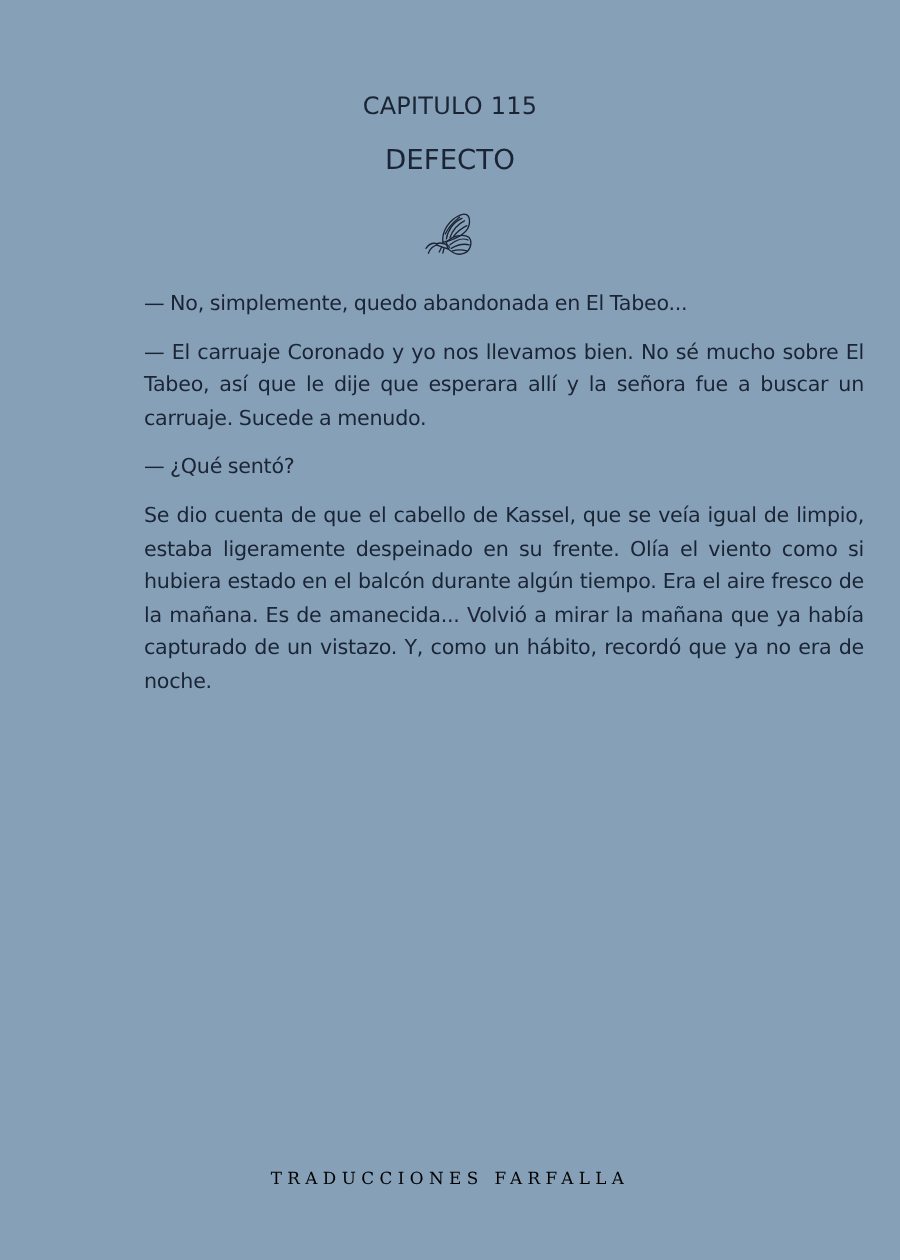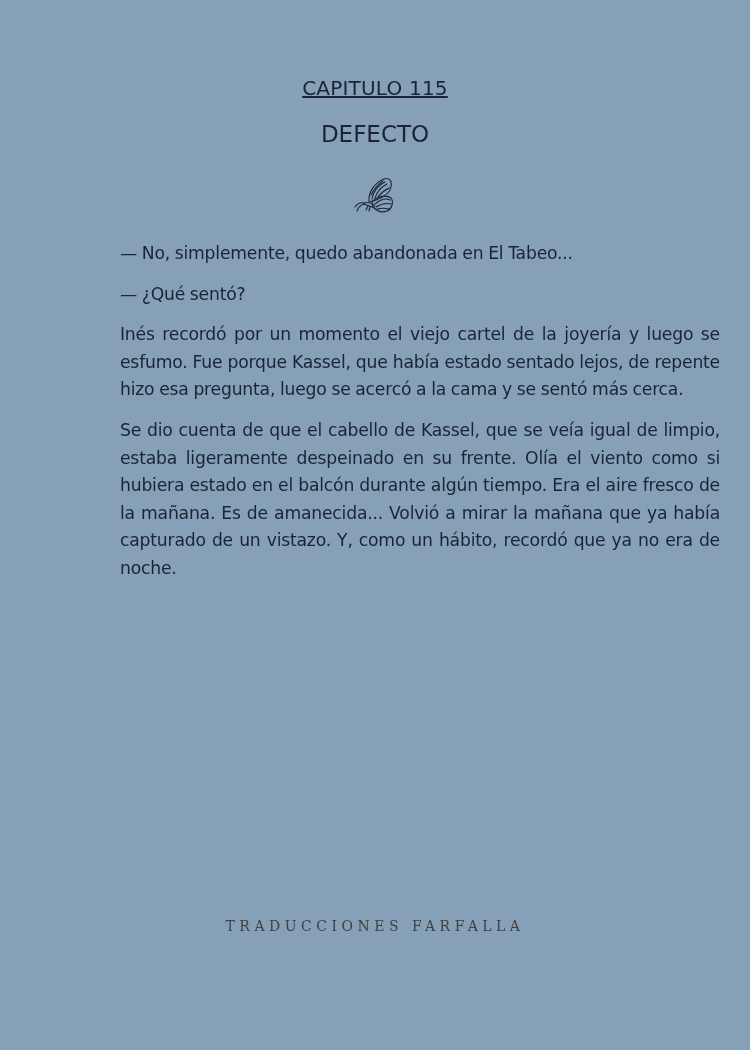--- a/index.html
+++ b/index.html
@@ -18,21 +18,20 @@
     .chapter-title {
       position: absolute;
       top: 76px;
       left: 0;
       width: 750px;
       text-align: center;
       font-size: 20px;
       letter-spacing: 0.2px;
       font-weight: normal;
       margin: 0;
-      text-decoration: underline;
     }
     .chapter-subtitle {
       position: absolute;
       top: 121px;
       left: 0;
       width: 750px;
       text-align: center;
       font-size: 23px;
       margin: 0;
       font-weight: normal;
@@ -54,28 +53,28 @@
     .body-text p {
       margin: 0 0 13px 0;
       font-size: 17.2px;
       line-height: 27.6px;
       text-align: justify;
       letter-spacing: -0.2px;
       word-spacing: -0.5px;
     }
     .footer {
       position: absolute;
-      top: 918px;
+      top: 975px;
       left: 0;
       width: 750px;
       text-align: center;
       font-family: "DejaVu Serif", serif;
       font-size: 14px;
       letter-spacing: 4.5px;
-      color: #404040;
+      color: #000000;
     }
   </style>
 </head>
 <body>
 
 <h1 class="chapter-title">CAPITULO 115</h1>
 <h2 class="chapter-subtitle">DEFECTO</h2>
 
 <div class="ornament">
   <svg width="46" height="40" viewBox="0 0 46 40" fill="none" stroke="#1b2434" stroke-width="1.1" stroke-linecap="round" stroke-linejoin="round">
@@ -96,18 +95,18 @@
     <path d="M14 28 C 10 27, 7 29, 5 32"></path>
     <path d="M14 29 C 11 30, 8 33, 7 36"></path>
 
     <path d="M18 31 L 16 35"></path>
     <path d="M20 32 L 19 36"></path>
   </svg>
 </div>
 
 <div class="body-text">
   <p>— No, simplemente, quedo abandonada en El Tabeo...</p>
+  <p>— El carruaje Coronado y yo nos llevamos bien. No sé mucho sobre El Tabeo, así que le dije que esperara allí y la señora fue a buscar un carruaje. Sucede a menudo.</p>
   <p>— ¿Qué sentó?</p>
-  <p>Inés recordó por un momento el viejo cartel de la joyería y luego se esfumo. Fue porque Kassel, que había estado sentado lejos, de repente hizo esa pregunta, luego se acercó a la cama y se sentó más cerca.</p>
   <p>Se dio cuenta de que el cabello de Kassel, que se veía igual de limpio, estaba ligeramente despeinado en su frente. Olía el viento como si hubiera estado en el balcón durante algún tiempo. Era el aire fresco de la mañana. Es de amanecida... Volvió a mirar la mañana que ya había capturado de un vistazo. Y, como un hábito, recordó que ya no era de noche.</p>
 </div>
 
 <div class="footer">TRADUCCIONES FARFALLA</div>
 
 </body></html>

